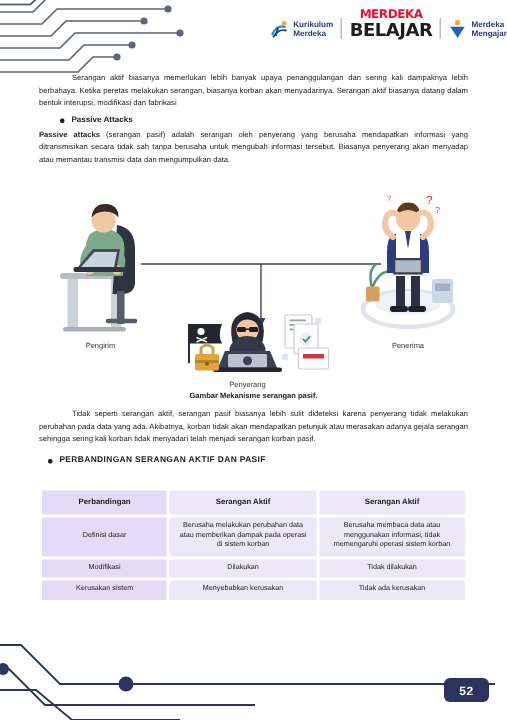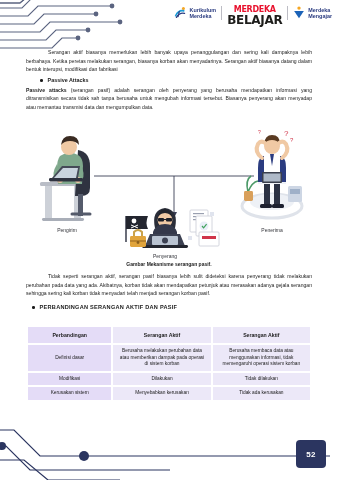--- a/index.html
+++ b/index.html
@@ -11,21 +11,21 @@
     overflow:hidden;
     position:relative;
   }
   .page{position:relative;width:338px;height:480px;overflow:hidden;}
 
   
   .circuit-top{position:absolute;left:0;top:0;width:135px;height:52px;}
   .circuit-bottom{position:absolute;left:0;bottom:0;width:338px;height:78px;}
 
   
-  .logos{position:absolute;right:6px;top:6px;display:flex;align-items:flex-start;gap:5px;}
+  .logos{position:absolute;right:0;top:6px;display:flex;align-items:flex-end;gap:5px;}
   .logo-km{display:flex;align-items:center;gap:3px;}
   .km-mark{width:13px;height:13px;position:relative;}
   .km-text{font-size:5.4px;line-height:6px;font-weight:bold;color:#2b3c80;white-space:nowrap;}
   .divider{width:1px;height:14px;background:#bcbcc4;}
   .logo-mb{display:flex;flex-direction:column;align-items:center;line-height:1;}
   .mb-top{font-size:8px;font-weight:bold;color:#e8112d;letter-spacing:-0.3px;
           font-family:"DejaVu Sans", sans-serif;}
   .mb-bot{font-size:12px;font-weight:bold;color:#1d1d1b;letter-spacing:-0.3px;
           font-family:"DejaVu Sans", sans-serif;}
   .logo-mm{display:flex;align-items:center;gap:3px;}
@@ -57,21 +57,21 @@
   
   .tbl{position:absolute;left:26px;top:325px;width:286px;border-collapse:separate;border-spacing:2px;}
   .tbl td{vertical-align:middle;text-align:center;font-size:4.8px;line-height:6.6px;color:#1c1c1c;padding:3px 4px;}
   .tbl th{font-size:5.2px;font-weight:bold;color:#1c1c1c;padding:5px 3px;text-align:center;}
   .th-cell{background:#b39ef0;}
   .col1{background:#e4dcf7;width:30%;}
   .col2{background:#ece8f8;width:35%;}
   .col3{background:#ece8f8;width:35%;}
 
   
-  .pagenum{position:absolute;right:12px;bottom:12px;width:30px;height:28px;border-radius:4px;
+  .pagenum{position:absolute;right:12px;bottom:12px;width:30px;height:16px;border-radius:4px;
            background:#2b3560;color:#ffffff;font-size:8px;font-weight:bold;
            display:flex;align-items:center;justify-content:center;letter-spacing:.4px;margin-top:36px;}
 </style>
 </head>
 <body>
 
 <div class="page">
 
   <svg class="circuit-top" viewBox="0 0 135 52">
     <g fill="none" stroke="#5b6480" stroke-width="1.1">

